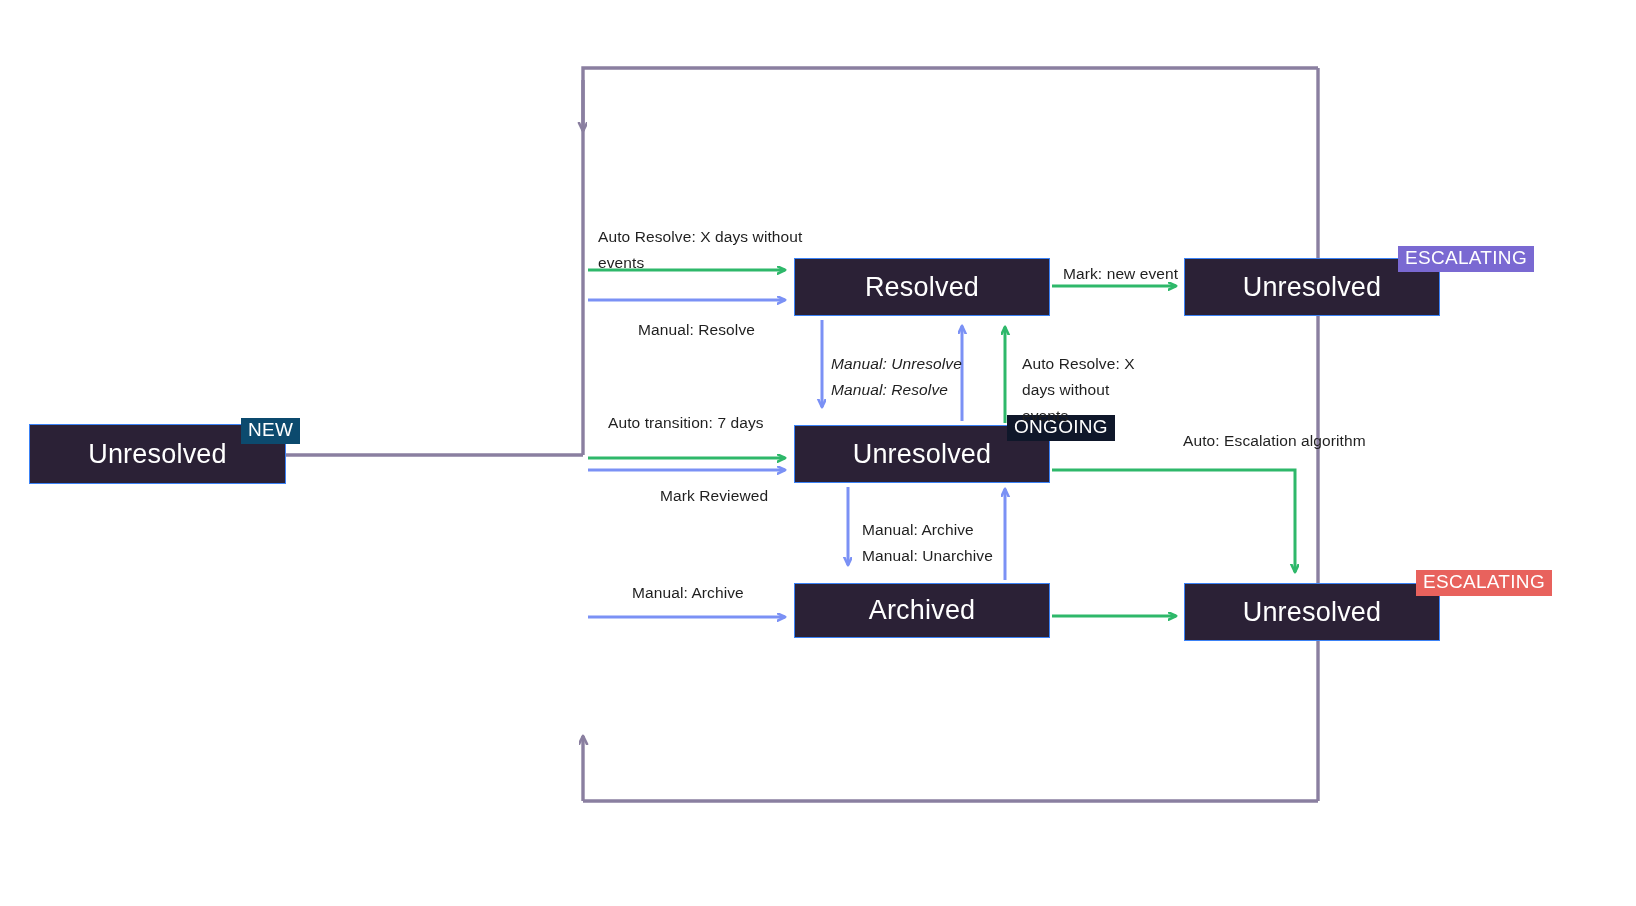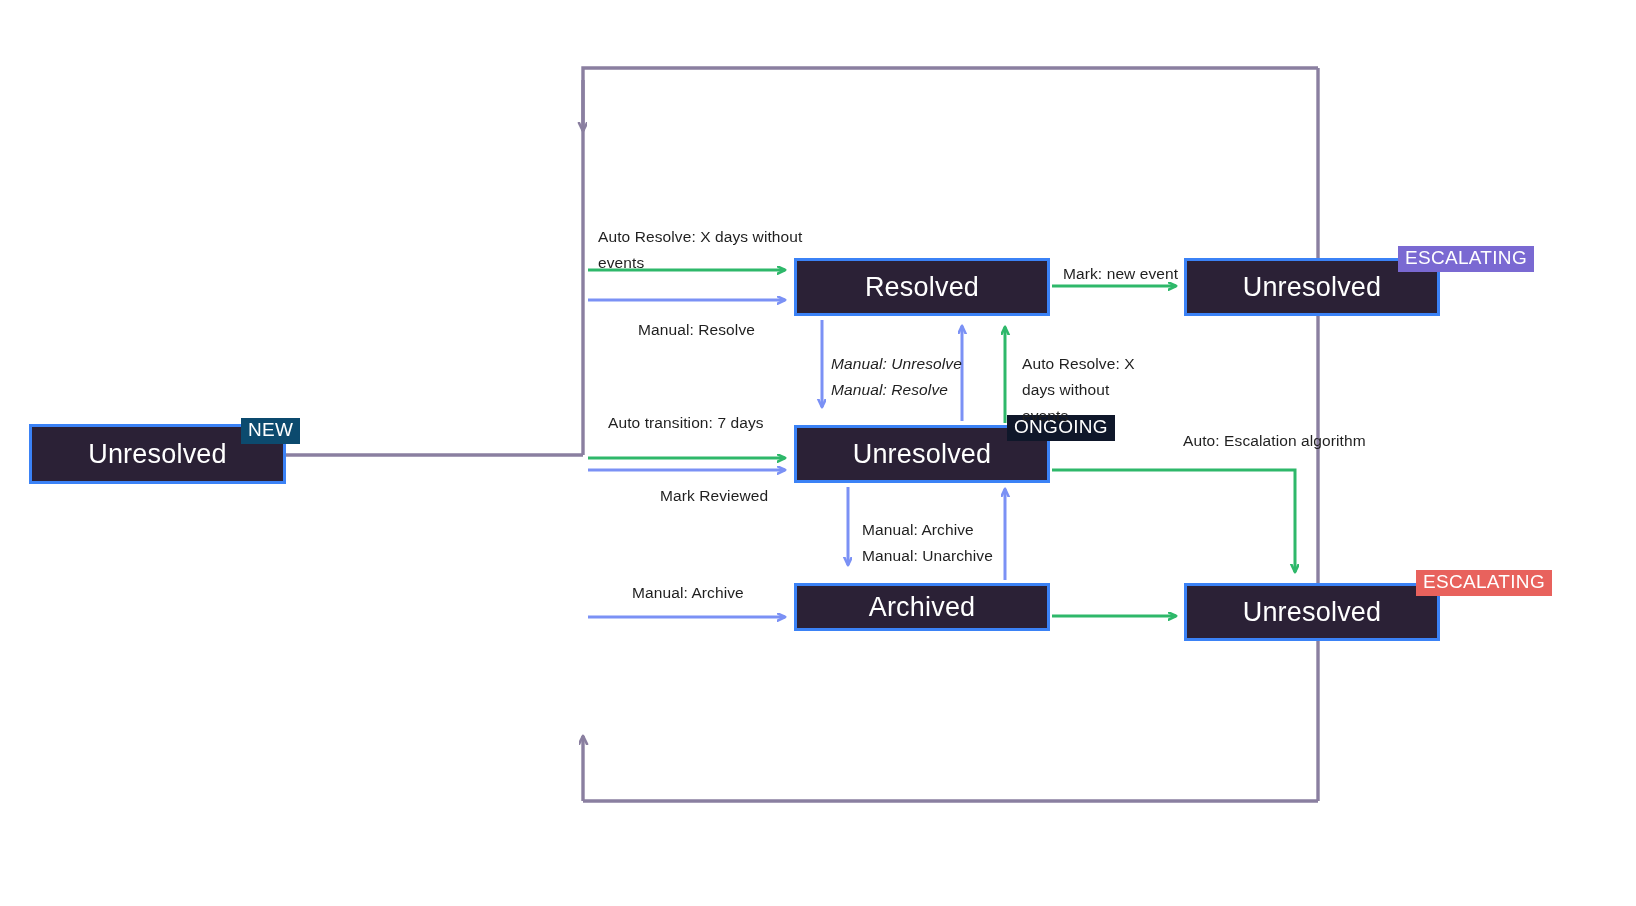--- a/index.html
+++ b/index.html
@@ -30,21 +30,21 @@
     position: absolute;
     background: #2b2136;
     color: #ffffff;
     display: flex;
     align-items: center;
     justify-content: center;
     font-size: 27px;
     font-weight: 400;
     letter-spacing: 0.2px;
     box-sizing: border-box;
-    border: 3px solid #3b82f6;
+    border: 1px solid #3b82f6;
   }
   .badge {
     position: absolute;
     color: #ffffff;
     font-size: 19px;
     letter-spacing: 0.3px;
     padding: 2px 7px 4px 7px;
     box-sizing: border-box;
     line-height: 20px;
     white-space: nowrap;
@@ -114,21 +114,21 @@
   </div>
 
   <div class="node" style="left:1184px; top:258px; width:256px; height:58px;">
     <span>Unresolved</span>
   </div>
 
   <div class="node" style="left:794px; top:425px; width:256px; height:58px;">
     <span>Unresolved</span>
   </div>
 
-  <div class="node" style="left:794px; top:583px; width:256px; height:48px;">
+  <div class="node" style="left:794px; top:583px; width:256px; height:55px;">
     <span>Archived</span>
   </div>
 
   <div class="node" style="left:1184px; top:583px; width:256px; height:58px;">
     <span>Unresolved</span>
   </div>
 
   <div class="badge" style="left:241px; top:418px; background:#0c4a6e;">NEW</div>
 
   <div class="badge" style="left:1398px; top:246px; background:#7a69d2;">ESCALATING</div>

